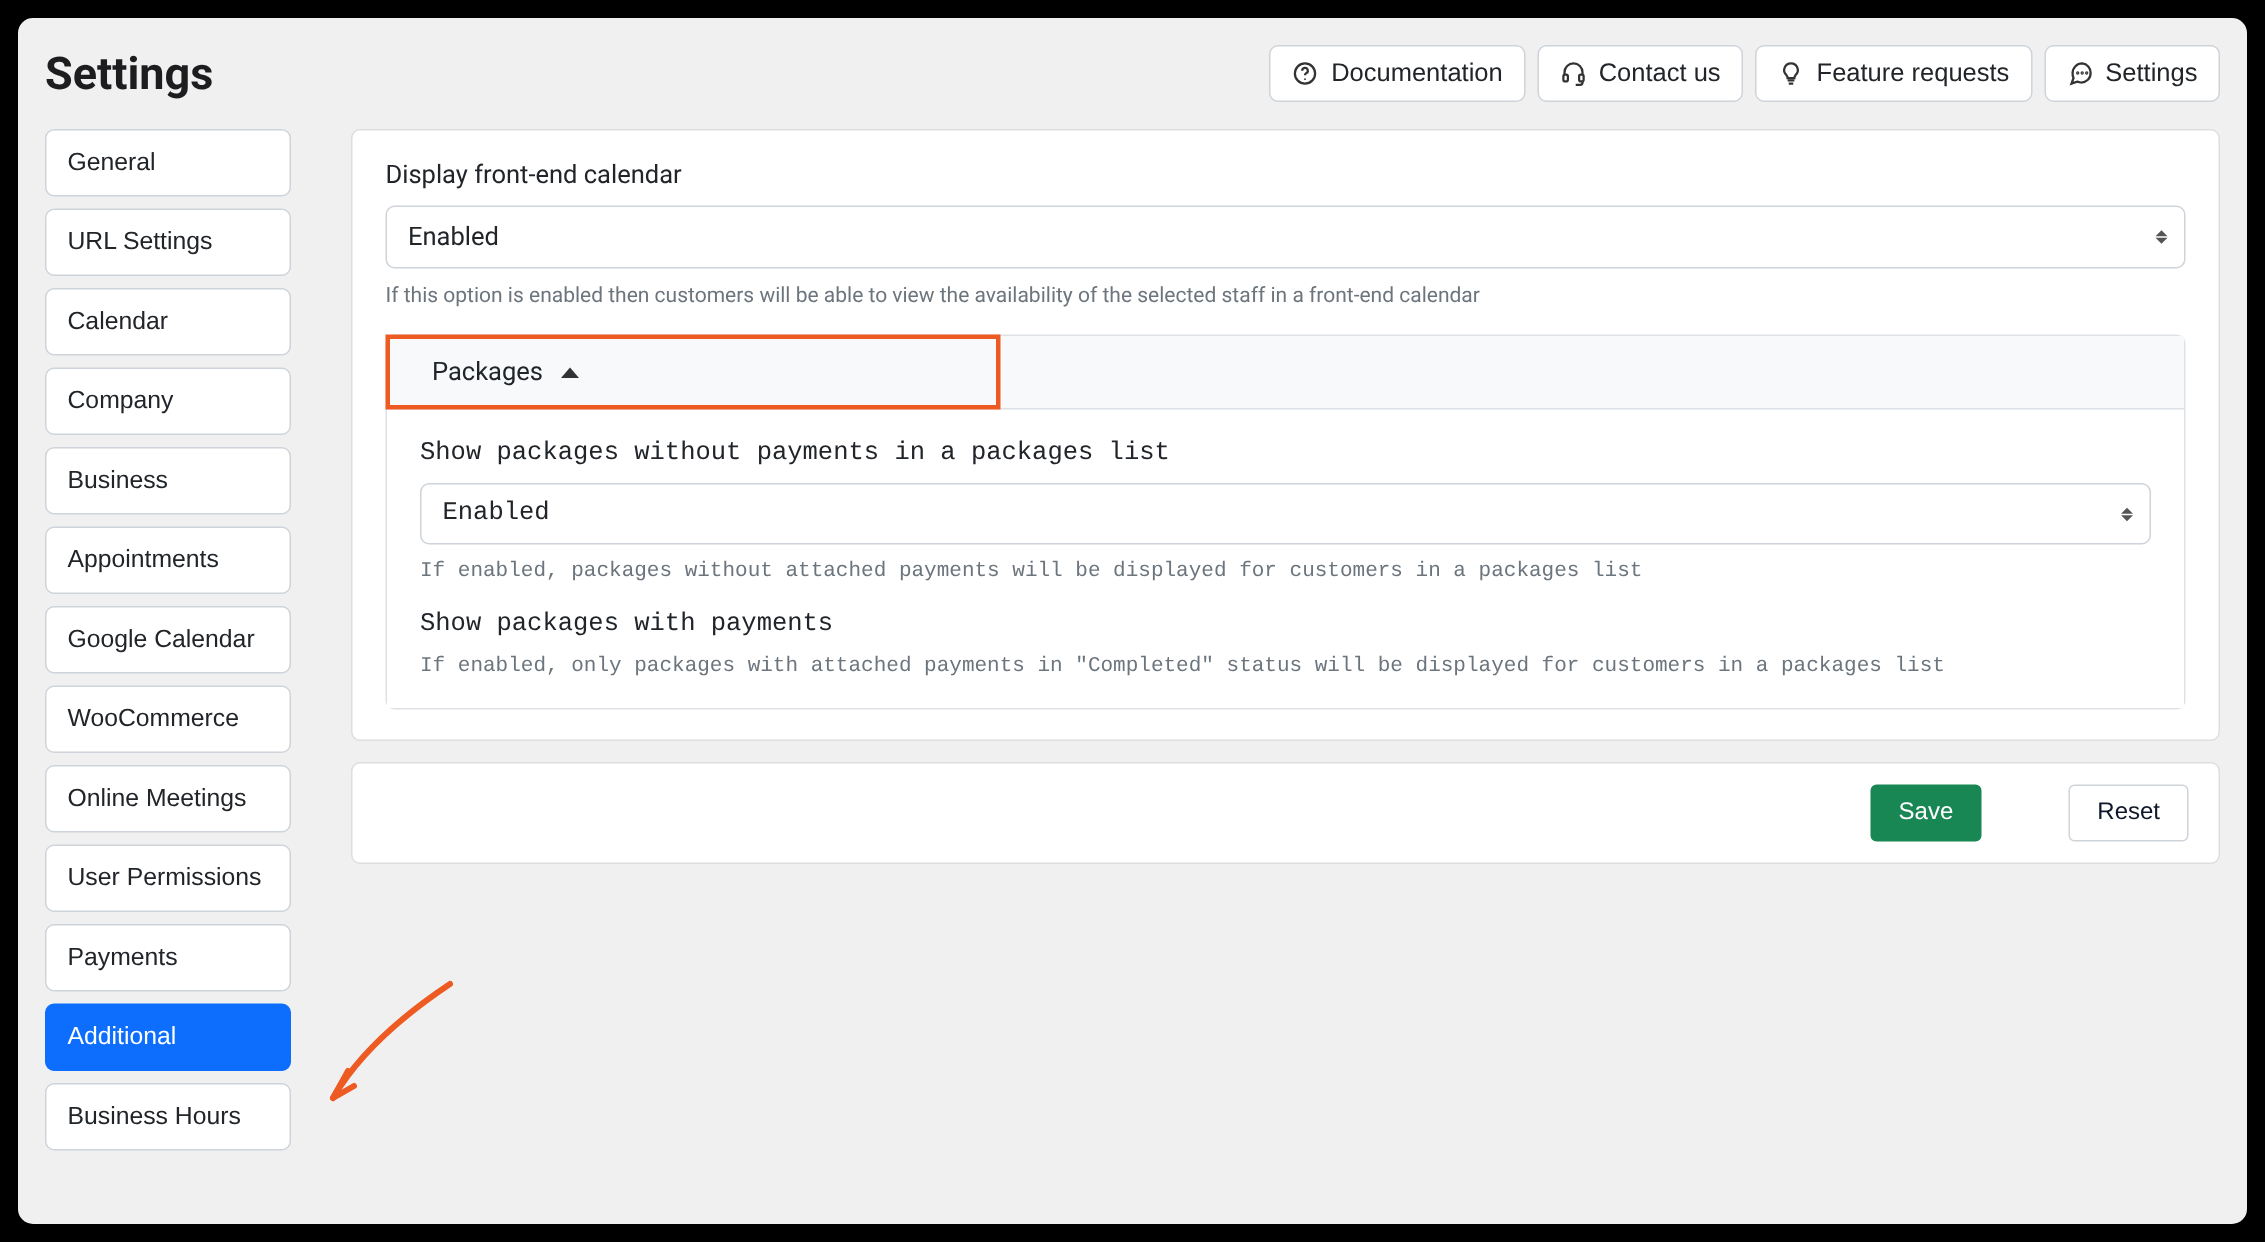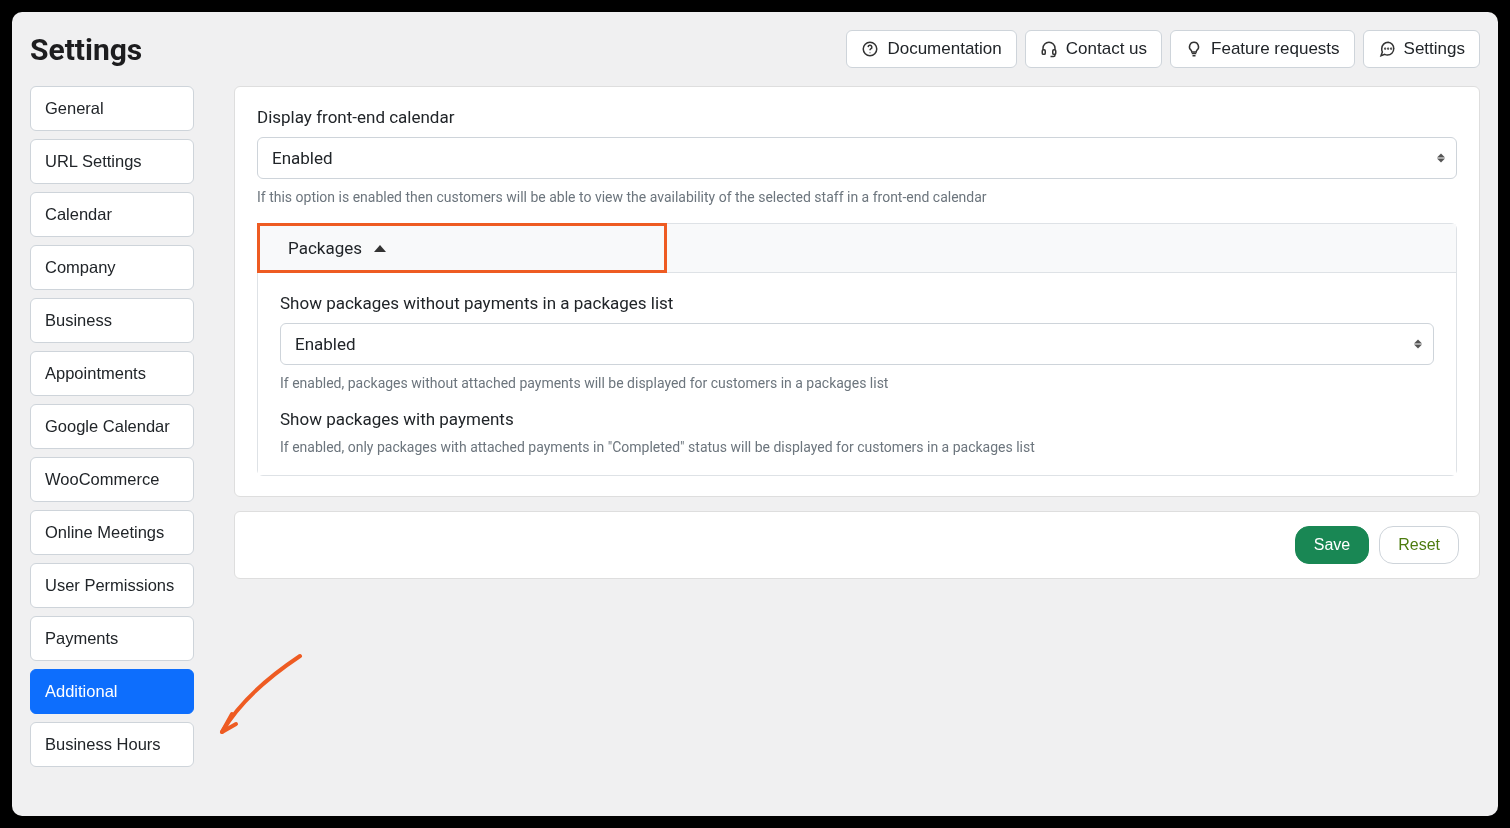--- a/index.html
+++ b/index.html
@@ -155,41 +155,43 @@
     left: -1px;
     top: -1px;
     width: 410px;
     height: calc(100% + 2px);
     border: 3px solid #ee5b22;
     pointer-events: none;
   }
   .accordion-body {
     padding: 20px 22px;
     background: #fff;
+    font-family: Liberation Mono, monospace;
   }
   .accordion-body .field-group { margin-bottom: 18px; }
   .accordion-body .field-group:last-child { margin-bottom: 0; }
   .footer-panel {
     background: #fff;
     border: 1px solid #dedede;
     border-radius: 6px;
     padding: 14px 20px;
     display: flex;
     justify-content: flex-end;
     gap: 10px;
   }
   .btn {
-    border-radius: 14px;
+    border-radius: 4px;
     padding: 9px 18px;
     font-size: 16px;
     cursor: pointer;
     border: 1px solid transparent;
+    margin-left: 48px;
   }
   .btn-save { background: #198754; color: #fff; border-color: #198754; }
-  .btn-reset { background: #fff; color: #4d7c0f; border-color: #ced4da; }
+  .btn-reset { background: #fff; color: #0f172a; border-color: #ced4da; }
 
   
   .arrow-svg {
     position: absolute;
     left: 198px;
     top: 634px;
     width: 120px;
     height: 120px;
     pointer-events: none;
   }

